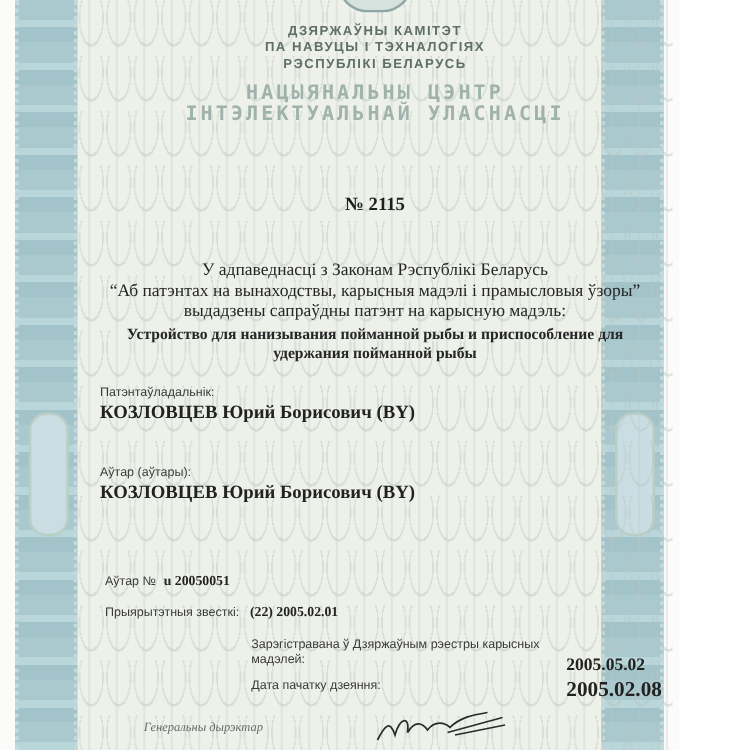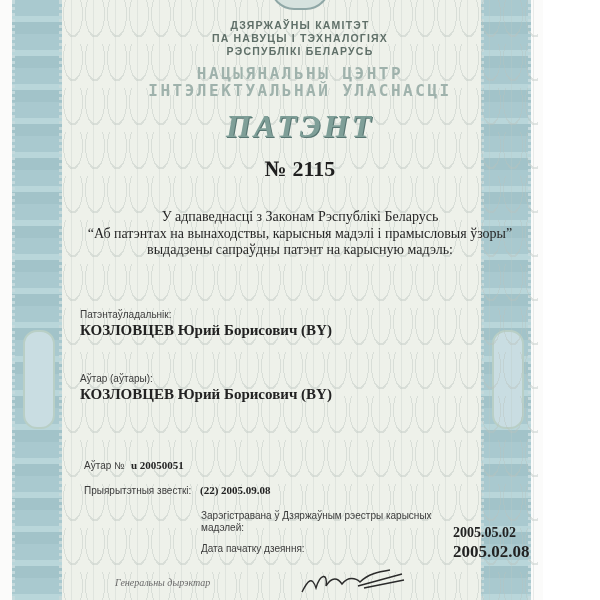--- a/index.html
+++ b/index.html
@@ -47,21 +47,21 @@
     .center-name {
       top: 65px; font-family: "DejaVu Sans Mono", monospace; font-weight: bold;
       font-size: 16px; letter-spacing: 2.5px; line-height: 17px; color: #9fb2ac;
     }
     .patent-title {
       top: 108px; font-family: "Liberation Serif", serif; font-weight: bold; font-style: italic;
       font-size: 32px; letter-spacing: 3px; color: #7f9f98;
       text-shadow: 1px 1px 0 #587672;
     }
     .patent-number {
-      top: 156px; font-weight: bold; font-size: 22px; color: #1f1f1f;
+      top: 156px; font-weight: bold; font-size: 15px; color: #1f1f1f;
     }
     .intro {
       top: 193px; font-size: 14px; line-height: 16.5px; color: #262626; margin-top: 16px;
     }
     .model-title {
       top: 260px; font-weight: bold; font-size: 12.5px; line-height: 15px; color: #262626;
       padding: 0 80px;
     }
 
     .field-label {
@@ -91,41 +91,41 @@
     <div>ДЗЯРЖАЎНЫ КАМІТЭТ</div>
     <div>ПА НАВУЦЫ І ТЭХНАЛОГІЯХ</div>
     <div>РЭСПУБЛІКІ БЕЛАРУСЬ</div>
   </div>
 
   <div class="t center-name">
     <div>НАЦЫЯНАЛЬНЫ ЦЭНТР</div>
     <div>ІНТЭЛЕКТУАЛЬНАЙ УЛАСНАСЦІ</div>
   </div>
 
-  <div class="t patent-title">ПАТЭНТ</div>
   <div class="t patent-number">№ 2115</div>
 
   <div class="t intro">
     <div>У адпаведнасці з Законам Рэспублікі Беларусь</div>
     <div>“Аб патэнтах на вынаходствы, карысныя мадэлі і прамысловыя ўзоры”</div>
     <div>выдадзены сапраўдны патэнт на карысную мадэль:</div>
   </div>
 
+  <div class="t model-title">Устройство для нанизывания пойманной рыбы и приспособление для удержания пойманной рыбы</div>
 
   <div class="field-label" style="left:80px; top:309px;">Патэнтаўладальнік:</div>
   <div class="field-value" style="left:80px; top:322px;">КОЗЛОВЦЕВ Юрий Борисович (BY)</div>
 
   <div class="field-label" style="left:80px; top:373px;">Аўтар (аўтары):</div>
   <div class="field-value" style="left:80px; top:386px;">КОЗЛОВЦЕВ Юрий Борисович (BY)</div>
 
   <div class="field-label" style="left:84px; top:460px;">Аўтар №</div>
   <div class="field-value" style="left:131px; top:459px; font-size:11px;">u 20050051</div>
 
   <div class="field-label" style="left:84px; top:485px;">Прыярытэтныя звесткі:</div>
-  <div class="field-value" style="left:200px; top:484px; font-size:11px;">(22) 2005.09.08</div>
+  <div class="field-value" style="left:200px; top:484px; font-size:11px;">(22) 2005.02.01</div>
 
   <div class="field-label" style="left:201px; top:510px; line-height:12px;">
     <div>Зарэгістравана ў Дзяржаўным рэестры карысных</div>
     <div>мадэлей:</div>
   </div>
   <div class="field-value" style="left:453px; top:513px; font-size:14px;margin-top:12px;">2005.05.02</div>
 
   <div class="field-label" style="left:201px; top:543px;">Дата пачатку дзеяння:</div>
   <div class="field-value" style="left:453px; top:542px; font-size:17px;">2005.02.08</div>
 

